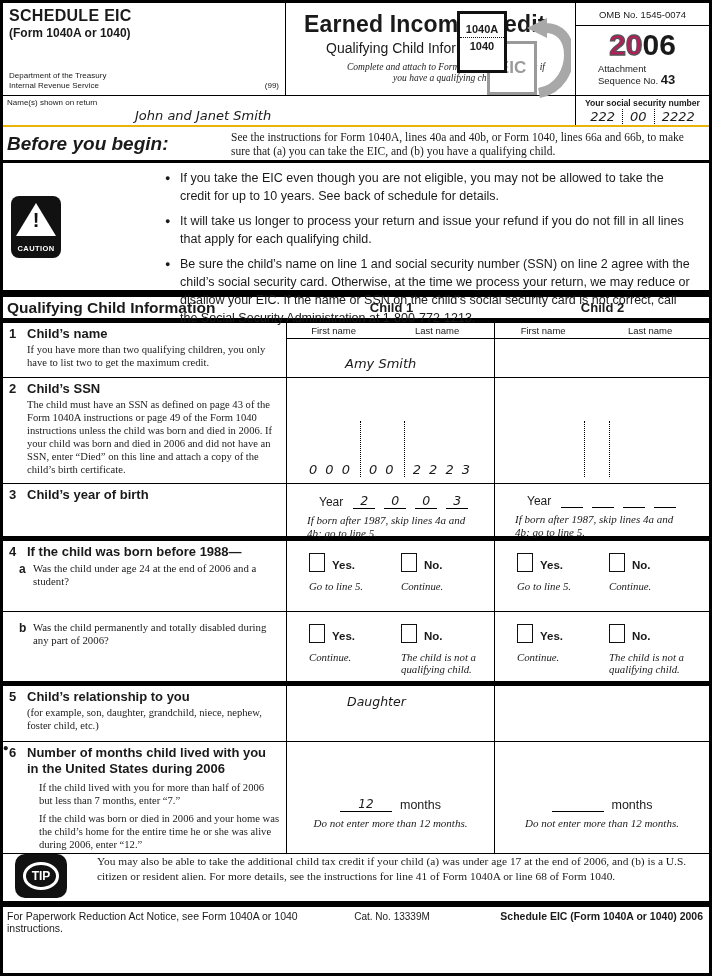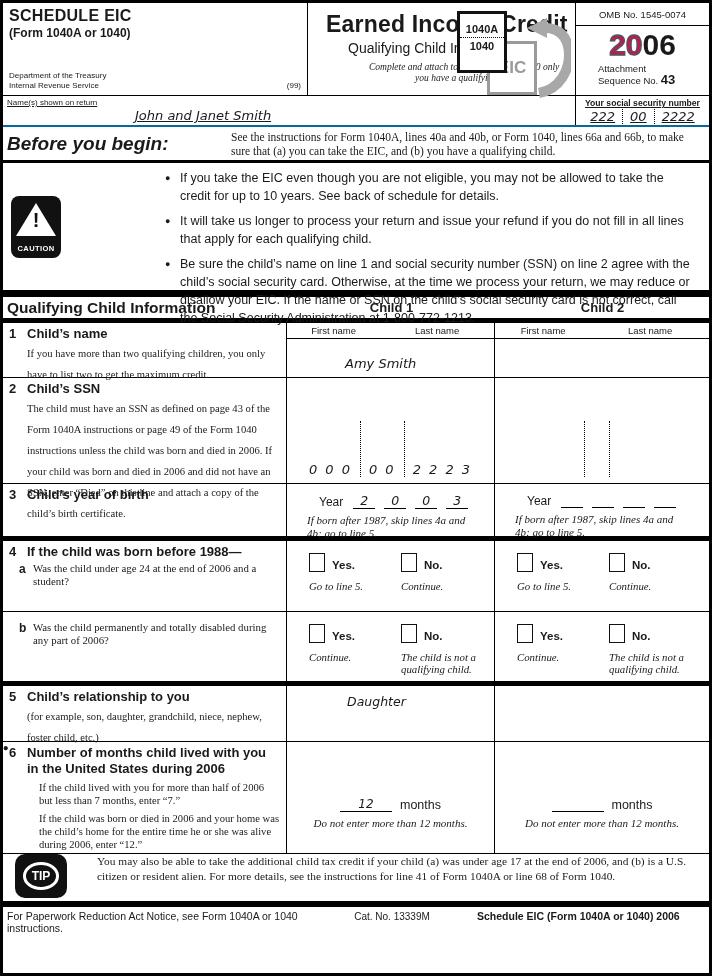--- a/index.html
+++ b/index.html
@@ -2,21 +2,21 @@
 <html><head>
 <meta charset="utf-8">
 <style>
   * { margin:0; padding:0; box-sizing:border-box; }
   body { background:#555; font-family:"Liberation Sans", sans-serif; }
   .page { width:712px; height:976px; background:#fff; border:3px solid #000;
           color:#1a1a1a; overflow:hidden; position:relative; margin:0 auto; }
 
   
   .header { height:93px; display:flex; border-bottom:1px solid #000; }
-  .h-left { width:305px; border-right:1px solid #000; padding:4px 6px; position:relative; }
+  .h-left { width:283px; border-right:1px solid #000; padding:4px 6px; position:relative; }
   .sched-title { font-size:16px; font-weight:bold; letter-spacing:.3px; }
   .sched-sub { font-size:12px; font-weight:bold; margin-top:1px; }
   .agency { position:absolute; bottom:4px; left:6px; right:6px; font-size:8px; line-height:10px; }
   .agency-row { display:flex; justify-content:space-between; }
   .h-center { flex:1; position:relative; padding-top:8px; }
   .main-title { font-size:23px; font-weight:bold; margin-left:18px; letter-spacing:.2px; }
   .main-sub { font-size:14px; margin-left:40px; margin-top:2px; }
   .attach-note { font-size:9.5px; font-style:italic; font-family:"Liberation Serif", serif;
                  margin-left:55px; margin-top:6px; width:210px; text-align:center; line-height:11px; }
   .form-icons { position:absolute; right:4px; top:8px; width:122px; height:84px; }
@@ -29,21 +29,21 @@
              border:3px solid #9a9a9a; z-index:2; display:flex; align-items:center;
              justify-content:center; color:#9a9a9a; font-weight:bold; font-size:17px; }
   .h-right { width:134px; border-left:1px solid #000; text-align:center; }
   .omb { font-size:9.5px; padding:6px 2px 5px; border-bottom:1px solid #000; }
   .year { font-size:30px; font-weight:bold; line-height:32px; margin-top:3px; }
   .year-outline { color:#be185d; -webkit-text-stroke:1.3px #555; text-shadow:0 0 1px #555; }
   .attach-seq { font-size:9.5px; line-height:11px; margin-top:2px; text-align:left; padding-left:22px; }
   .attach-no { font-size:13px; font-weight:bold; }
 
   
-  .name-row { height:31px; display:flex; border-bottom:2px solid #0369a1;text-decoration:underline; }
+  .name-row { height:31px; display:flex; border-bottom:2px solid #eab308; }
   .name-left { flex:1; padding:2px 4px; position:relative; }
   .name-label { font-size:8px; }
   .name-value { font-family:"DejaVu Sans", sans-serif; font-style:italic; font-size:13px;
                 margin-left:128px; margin-top:1px; }
   .ssn-box { width:134px; border-left:1px solid #000; text-align:center; }
   .ssn-label { font-size:8.6px; font-weight:bold; padding-top:2px; }
   .ssn-value { font-family:"DejaVu Sans", sans-serif; font-style:italic; font-size:13px;
                display:flex; justify-content:center; margin-top:1px; }
   .ssn-value span { padding:0 7px; }
   .ssn-value span + span { border-left:1px dotted #000; }
@@ -77,21 +77,21 @@
   .qci-c1 { width:209px; text-align:center; font-size:13px; font-weight:bold; }
   .qci-c2 { flex:1; text-align:center; font-size:13px; font-weight:bold; }
 
   .trow { display:flex; border-bottom:1px solid #000; }
   .trow.thick { border-bottom:5px solid #000; }
   .c-desc { width:284px; border-right:1px solid #000; position:relative; padding:3px 6px 0 24px; }
   .c-child { width:208px; border-right:1px solid #000; position:relative; }
   .c-child2 { flex:1; position:relative; }
   .lnum { position:absolute; left:6px; top:3px; font-size:13px; font-weight:bold; }
   .ltitle { font-size:13px; font-weight:bold; line-height:15px; }
-  .lnote { font-family:"Liberation Serif", serif; font-size:10.6px; line-height:21px; margin-top:2px; }
+  .lnote { font-family:"Liberation Serif", serif; font-size:10.6px; line-height:13px; margin-top:2px; }
   .hand { font-family:"DejaVu Sans", sans-serif; font-style:italic; }
 
   .r1 { height:55px; }
   .subhead { height:16px; border-bottom:1px solid #000; display:flex; font-size:9.5px; }
   .subhead span:first-child { width:45%; text-align:center; padding-top:2px; }
   .subhead span:last-child { width:55%; text-align:center; padding-top:2px; }
   .name-entry { position:absolute; left:58px; bottom:6px; font-size:13px; }
 
   .r2 { height:106px; }
   .ssn-entry { position:absolute; left:0; right:0; bottom:6px; display:flex; justify-content:center;
@@ -143,21 +143,21 @@
               align-items:center; justify-content:center; }
   .tip-oval { border:3px solid #fff; border-radius:50%; color:#fff; font-weight:bold;
               font-size:12px; padding:4px 6px; }
   .tip-text { flex:1; font-family:"Liberation Serif", serif; font-size:11.4px; line-height:15px;
               padding-right:10px; }
 
   
   .footer { height:30px; display:flex; padding:3px 4px 0; }
   .footer-left { width:300px; font-size:10.5px; font-weight:normal; line-height:12px; }
   .footer-cat { width:170px; font-size:10px; padding-top:1px; text-align:center; }
-  .footer-right { flex:1; font-size:10.5px; font-weight:bold; padding-right:2px; }
+  .footer-right { flex:1; font-size:10.5px; font-weight:bold; text-align:right; padding-right:2px; }
 </style>
 </head>
 <body>
 
 <div class="page">
 
   <div class="header">
     <div class="h-left">
       <div class="sched-title">SCHEDULE EIC</div>
       <div class="sched-sub">(Form 1040A or 1040)</div>

